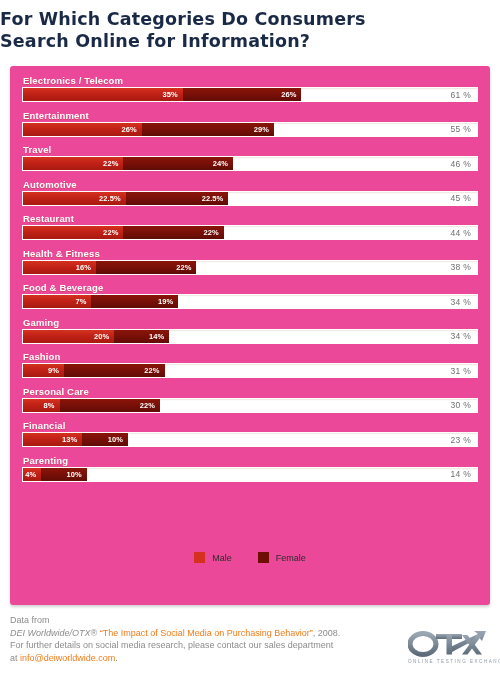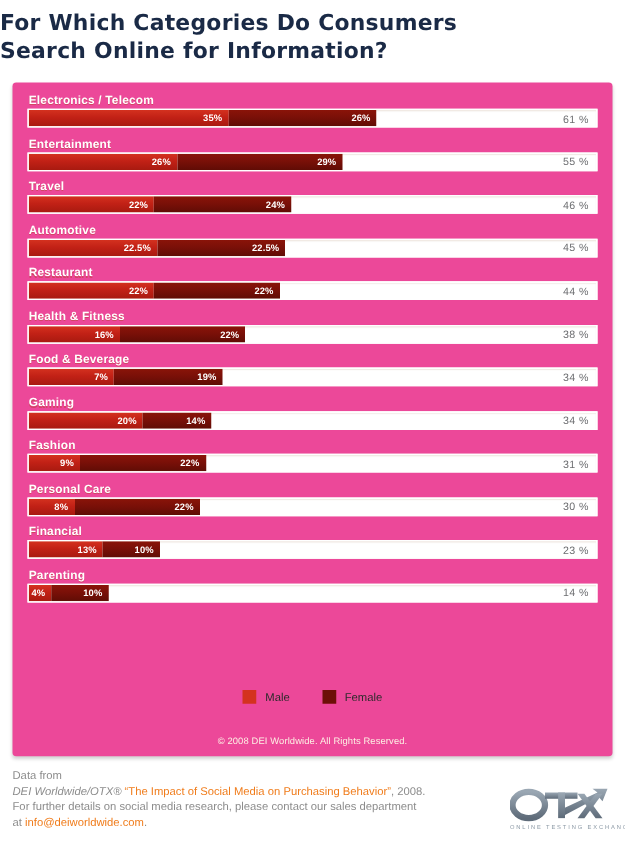--- a/index.html
+++ b/index.html
@@ -319,21 +319,20 @@
     <div class="legend-item">
       <span class="swatch sw-male"></span>
       <span class="legend-text">Male</span>
     </div>
     <div class="legend-item">
       <span class="swatch sw-female"></span>
       <span class="legend-text">Female</span>
     </div>
   </div>
 
-  <div class="copyright">© 2008 DEI Worldwide. All Rights Reserved.</div>
 </div>
 
 <div class="footer">
   <div class="footer-text">
     <div>Data from</div>
     <div><span class="src-italic">DEI Worldwide/OTX®</span><span class="src-orange"> “The Impact of Social Media on Purchasing Behavior”</span><span>, 2008.</span></div>
     <div>For further details on social media research, please contact our sales department</div>
     <div><span>at </span><span class="mail">info@deiworldwide.com</span><span>.</span></div>
   </div>
 

